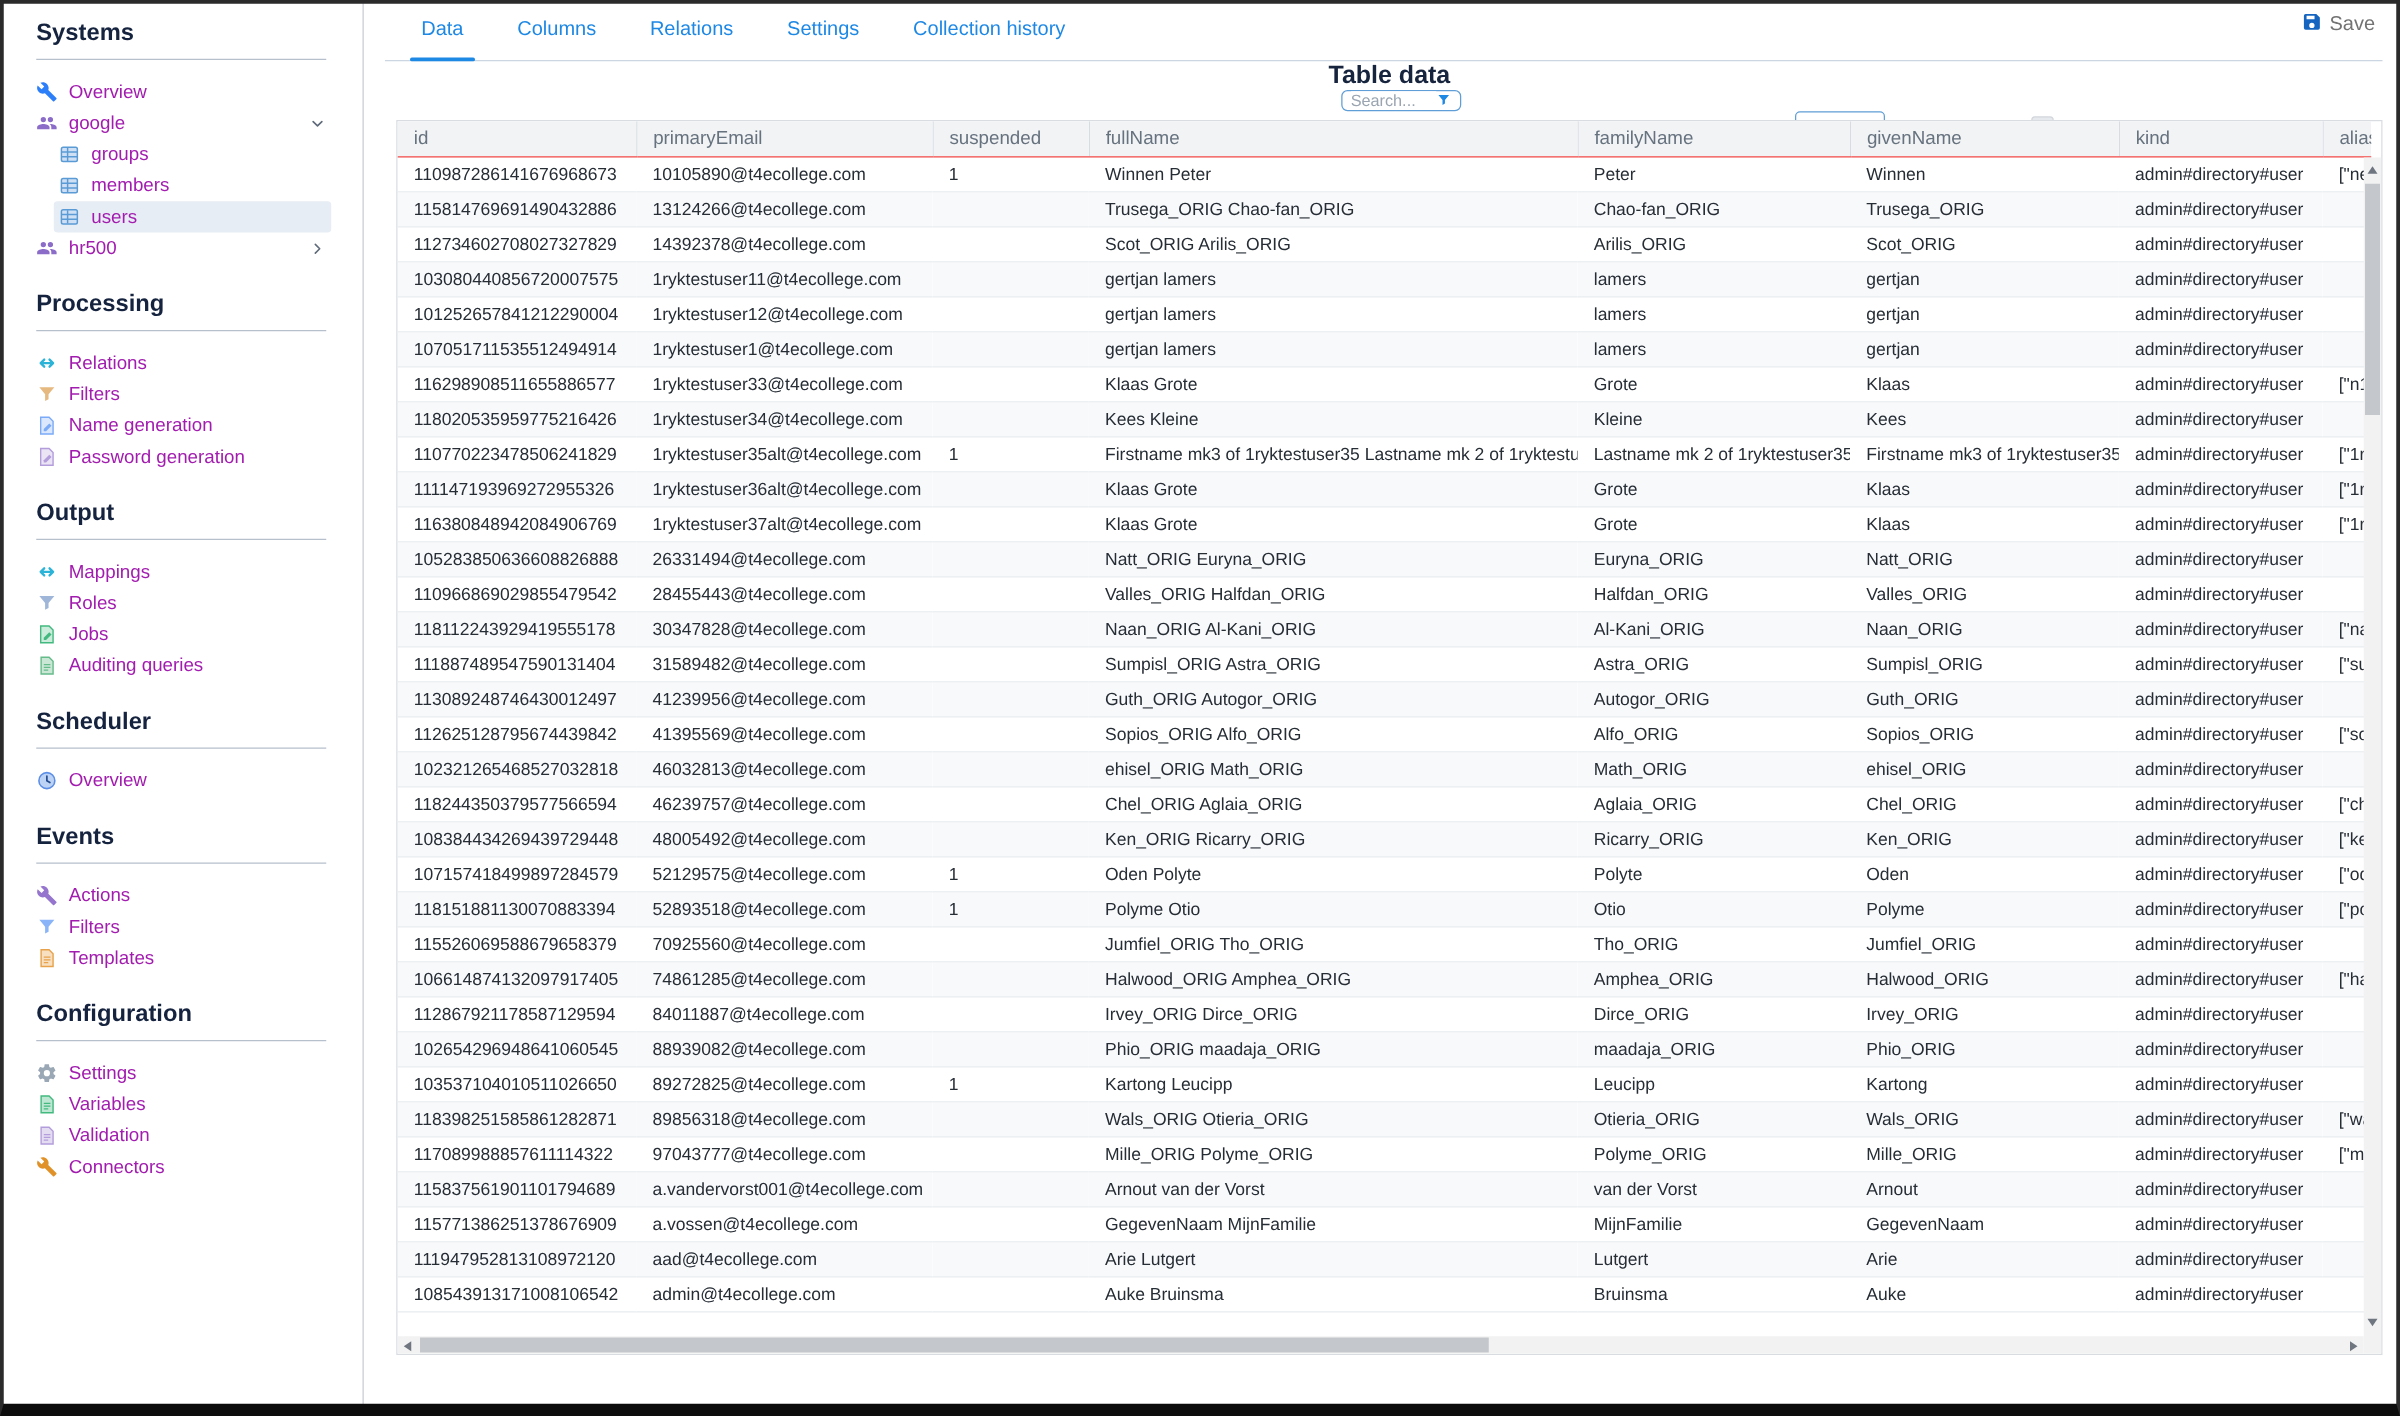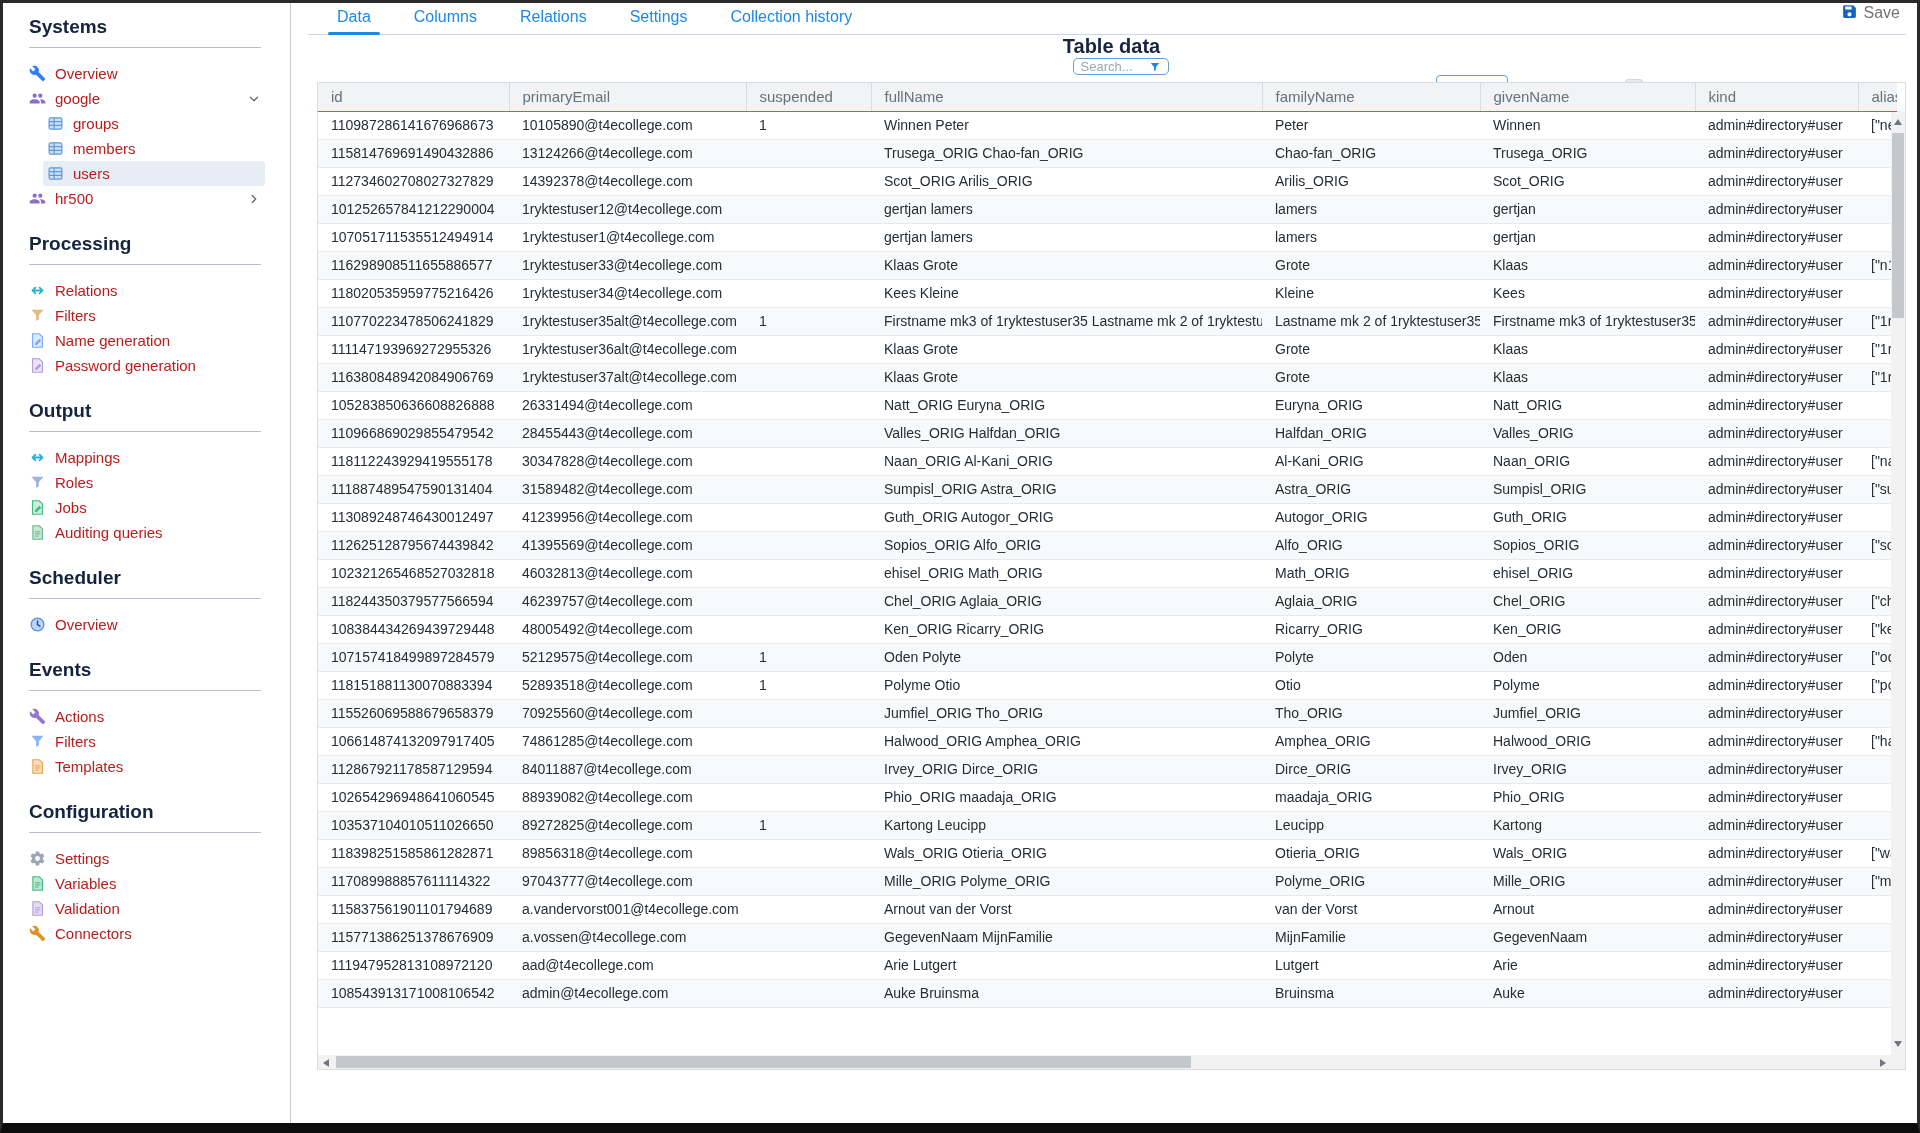--- a/index.html
+++ b/index.html
@@ -8,31 +8,31 @@
     font-family: "Liberation Sans", sans-serif;
     background:#fff; color:#2a3440; position:relative;
   }
   .frame { position:absolute; inset:0; border:3px solid #2a2a2a; border-bottom:10px solid #0c0c0c; pointer-events:none; z-index:60; }
   .app { display:flex; height:1133px; }
 
   
   .sidebar { width:291px; border-right:1px solid #c7ccd4; padding:16px 29px 0 29px; flex:none; }
   .side-section { margin-bottom:22px; }
   .side-title { font-size:19px; font-weight:600; color:#15233f; padding-bottom:9px; border-bottom:1px solid #b6c0cc; margin-bottom:13px; }
-  .side-item { display:flex; align-items:center; gap:9px; height:25px; font-size:15px; color:#b91c1c; cursor:pointer; border-radius:3px; padding:0 4px; margin:0 -4px; }
+  .side-item { display:flex; align-items:center; gap:9px; height:25px; font-size:15px; color:#a21caf; cursor:pointer; border-radius:3px; padding:0 4px; margin:0 -4px; }
   .side-item.indent { margin-left:14px; }
   .side-item.selected { background:#e7edf4; }
   .side-item .ic { width:17px; height:17px; flex:none; display:inline-flex; }
   .side-item .ic svg { width:100%; height:100%; }
   .side-item .chev { margin-left:auto; width:14px; height:14px; display:inline-flex; }
   .side-item .chev svg { width:100%; height:100%; }
 
   
   .main { flex:1; position:relative; padding:0 14px 0 17px; min-width:0; }
-  .tabbar { height:35px; border-bottom:1px solid #ccd6e2; display:flex; align-items:stretch; position:relative; padding-left:26px; }
+  .tabbar { height:49px; border-bottom:1px solid #ccd6e2; display:flex; align-items:stretch; position:relative; padding-left:26px; }
   .tab { color:#1e88e5; font-size:16px; margin-right:37px; display:flex; align-items:center; position:relative; cursor:pointer; padding:0 3px; }
   .tab.active::after { content:""; position:absolute; left:-6px; right:-6px; bottom:-1px; height:3px; background:#1e88e5; border-radius:2px; }
   .save-btn { position:absolute; right:6px; top:0; bottom:8px; display:flex; align-items:center; gap:6px; color:#737373; font-size:16px; cursor:pointer; }
   .save-btn svg { width:17px; height:17px; }
 
   .toolbar { height:47px; display:flex; align-items:center; padding-left:9px;flex-direction:column; }
   .tb-title { font-size:20px; font-weight:700; color:#17243d; }
   .searchbox { margin-left:18px; width:96px; height:28px; border:1px solid #5f9ed6; border-radius:5px; display:flex; align-items:center; padding:0 7px; background:#fff; }
   .searchbox input { border:none; outline:none; width:68px; font-size:13px; color:#444; font-family:"Liberation Sans",sans-serif; }
   .searchbox input::placeholder { color:#9aa5b1; }
@@ -388,20 +388,30 @@
               <td>112734602708027327829</td>
               <td>14392378@t4ecollege.com</td>
               <td></td>
               <td>Scot_ORIG Arilis_ORIG</td>
               <td>Arilis_ORIG</td>
               <td>Scot_ORIG</td>
               <td>admin#directory#user</td>
               <td></td>
             </tr>
             <tr>
+              <td>103080440856720007575</td>
+              <td>1ryktestuser11@t4ecollege.com</td>
+              <td></td>
+              <td>gertjan lamers</td>
+              <td>lamers</td>
+              <td>gertjan</td>
+              <td>admin#directory#user</td>
+              <td></td>
+            </tr>
+            <tr>
               <td>101252657841212290004</td>
               <td>1ryktestuser12@t4ecollege.com</td>
               <td></td>
               <td>gertjan lamers</td>
               <td>lamers</td>
               <td>gertjan</td>
               <td>admin#directory#user</td>
               <td></td>
             </tr>
             <tr>

